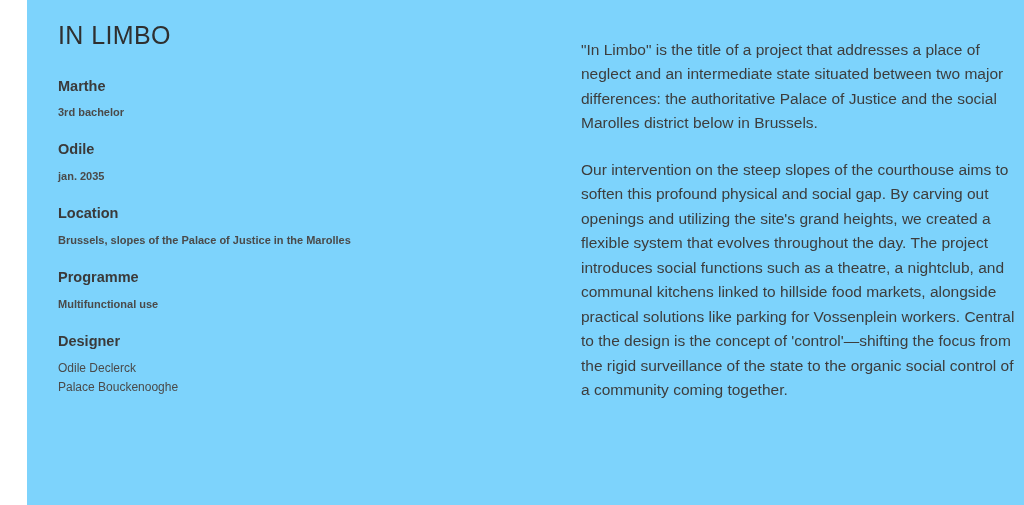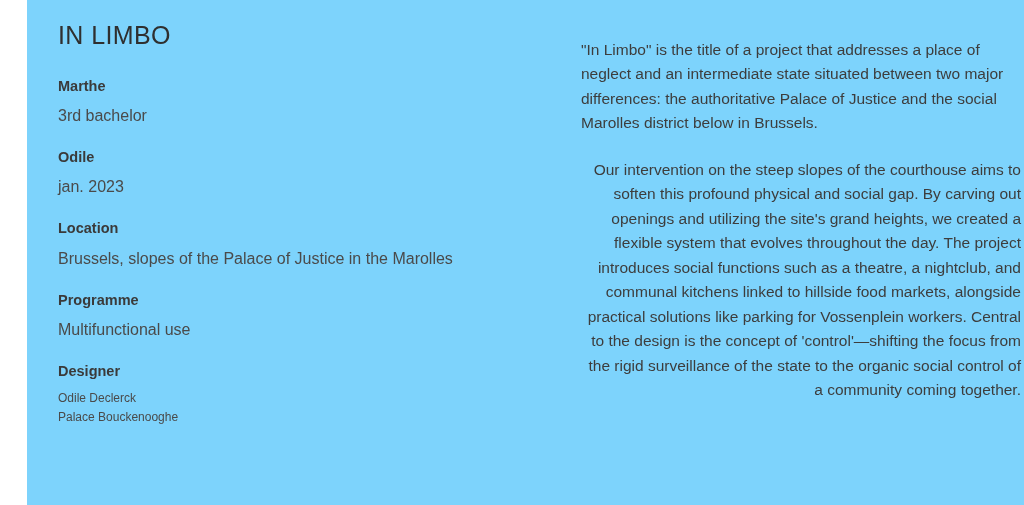--- a/index.html
+++ b/index.html
@@ -44,22 +44,22 @@
     margin-bottom: 21px;
   }
   .meta-label {
     font-size: 14.5px;
     font-weight: 700;
     color: #3a3a3a;
     margin: 0 0 9px 0;
     line-height: 1.2;
   }
   .meta-value {
-    font-size: 16px;
-    font-weight: 400;
+    font-size: 11px;
+    font-weight: 700;
     color: #4a4a4a;
     margin: 0;
     line-height: 1.5;
   }
   .designer-list {
     margin: 0;
     padding: 0;
     list-style: none;
   }
   .designer-list li {
@@ -67,39 +67,39 @@
     color: #4a4a4a;
     line-height: 1.55;
   }
   .body-para {
     font-size: 15.5px;
     line-height: 1.58;
     color: #3d3d3d;
     margin: 0 0 22px 0;
     font-weight: 400;
   }
-  .body-para:last-child { margin-bottom: 0; text-align: right; }
+  .body-para:last-child { margin-bottom: 0; }
 </style>
 </head>
 <body>
 
 <div class="page">
 
   <div class="left-col">
 
     <h1 class="title">IN LIMBO</h1>
 
     <div class="meta-block">
       <p class="meta-label">Marthe</p>
       <p class="meta-value">3rd bachelor</p>
     </div>
 
     <div class="meta-block">
       <p class="meta-label">Odile</p>
-      <p class="meta-value">jan. 2023</p>
+      <p class="meta-value">jan. 2035</p>
     </div>
 
     <div class="meta-block">
       <p class="meta-label">Location</p>
       <p class="meta-value">Brussels, slopes of the Palace of Justice in the Marolles</p>
     </div>
 
     <div class="meta-block">
       <p class="meta-label">Programme</p>
       <p class="meta-value">Multifunctional use</p>

